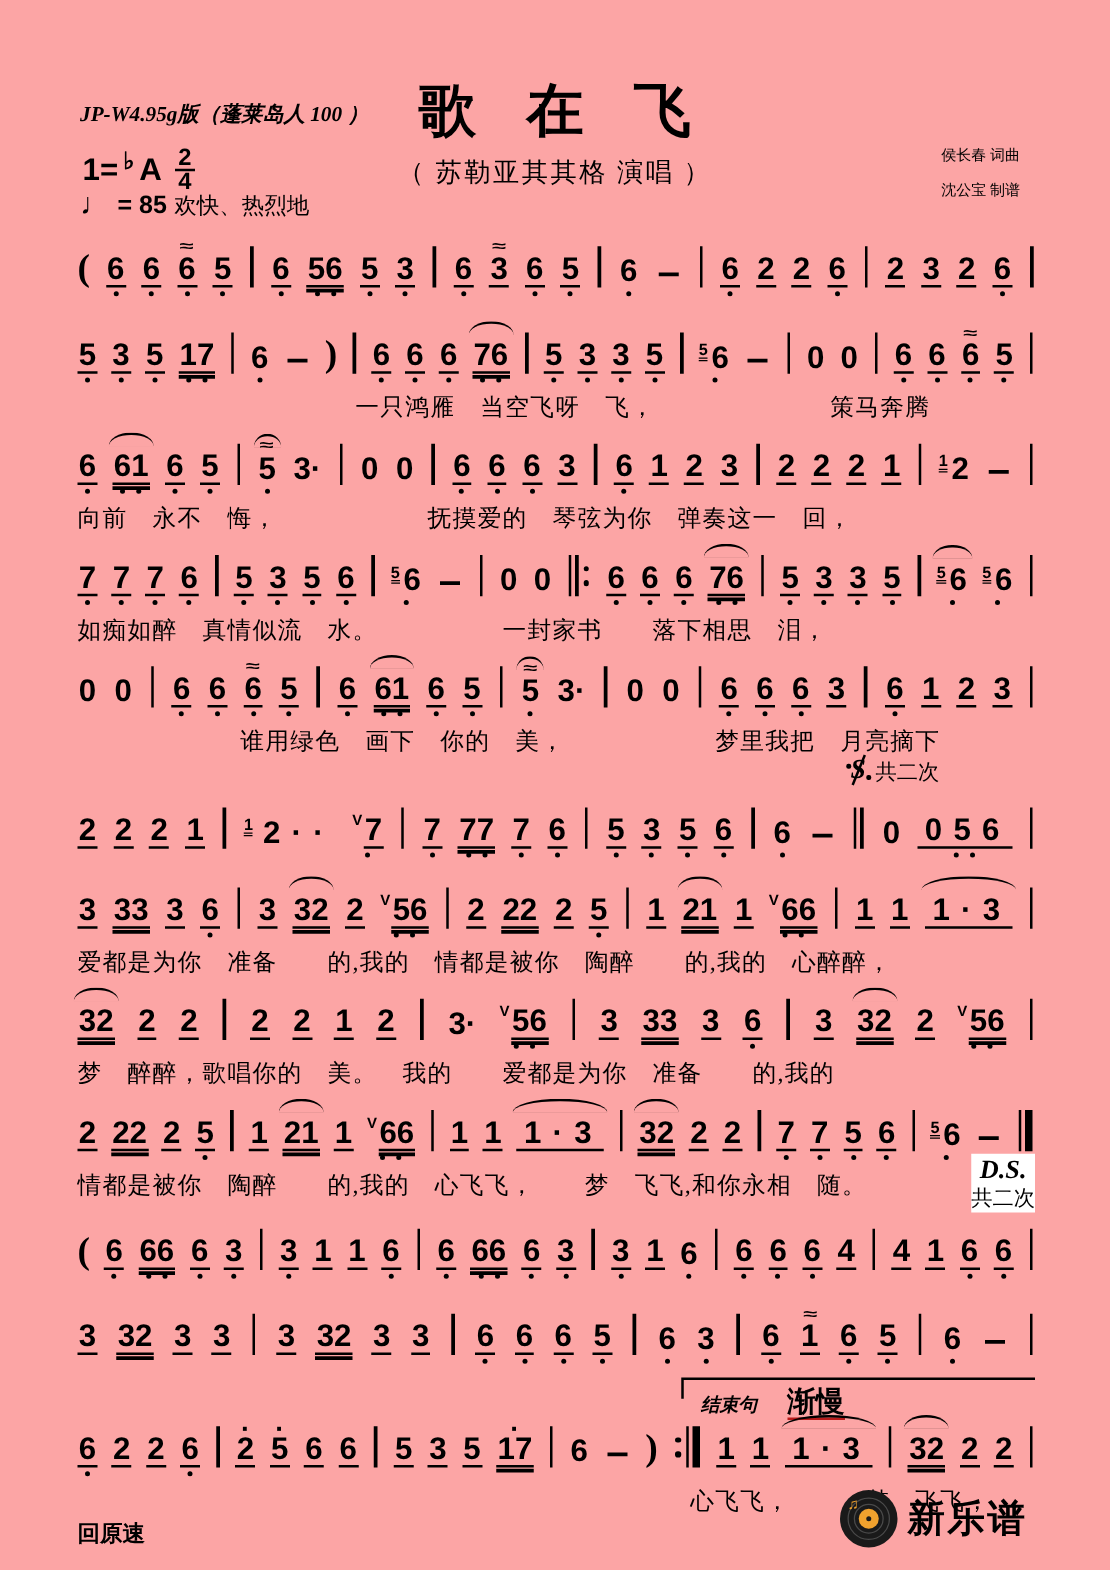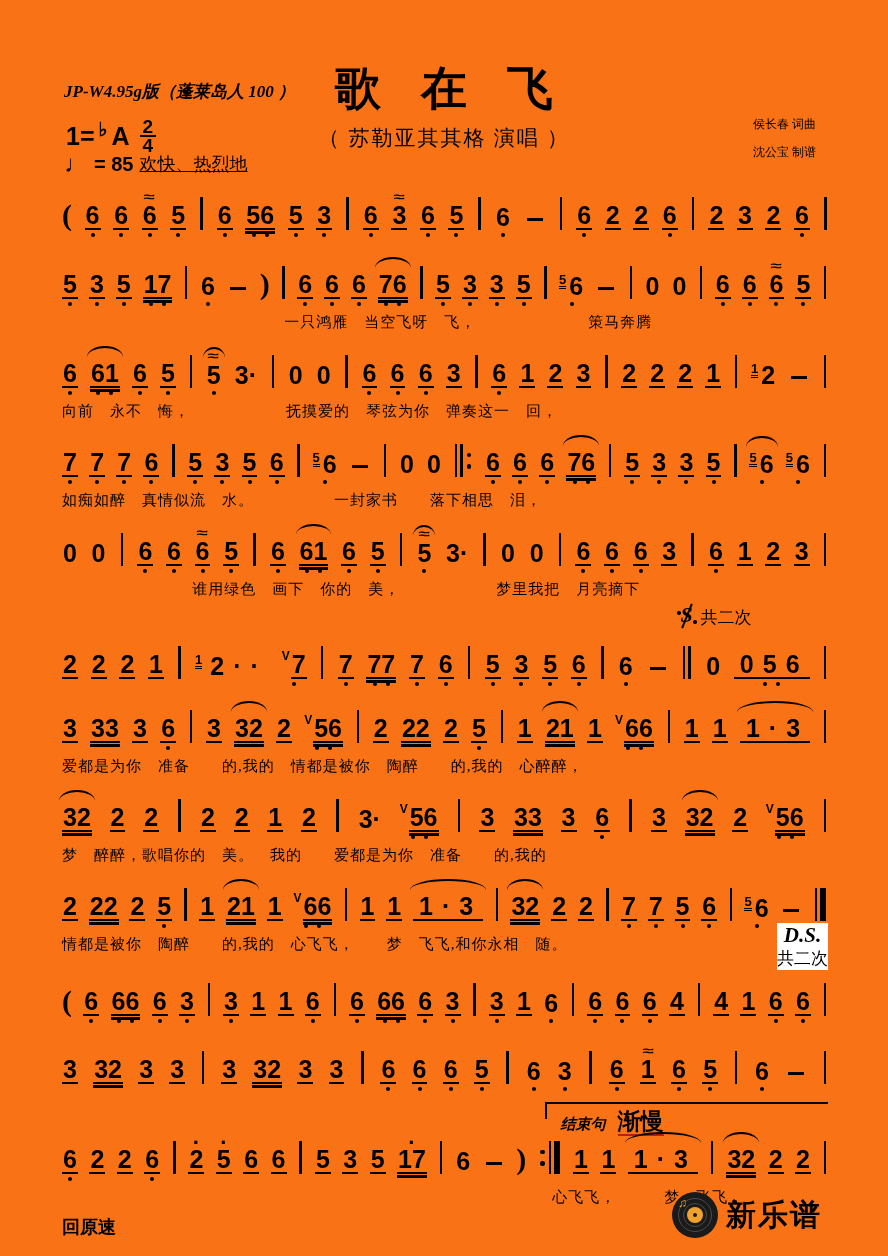--- a/index.html
+++ b/index.html
@@ -1,33 +1,33 @@
 <!DOCTYPE html>
 <html><head>
 <meta charset="utf-8">
 <style>
   html,body{margin:0;padding:0;background:#e8e8e8;}
-  .page{position:relative;width:888px;height:1256px;background:#f97316;margin:0 auto;
+  .page{position:relative;width:888px;height:1256px;background:#fca5a5;margin:0 auto;
         font-family:"Liberation Sans",sans-serif;color:#000;overflow:hidden;}
 
   
   .version{position:absolute;left:64px;top:80px;font:italic 700 17px "Liberation Serif",serif;letter-spacing:0;}
   .title{position:absolute;left:0;top:58px;width:100%;text-align:center;
          font-family:"Liberation Serif",serif;font-weight:700;font-size:46px;letter-spacing:40px;text-indent:40px;}
   .subtitle{position:absolute;left:0;top:124px;width:100%;text-align:center;
             font-family:"Liberation Serif",serif;font-size:21px;letter-spacing:2px;}
   .credits{position:absolute;right:72px;top:110px;text-align:left;
            font-family:"Liberation Serif",serif;font-size:12px;line-height:28px;}
   .keysig{position:absolute;left:66px;top:118px;font-weight:700;font-size:25px;display:flex;align-items:center;gap:4px;}
   .flat{font-size:19px;position:relative;top:-7px;}
   .frac{display:inline-flex;flex-direction:column;align-items:center;font-size:19px;line-height:17px;margin-left:6px;}
   .frac .num{border-bottom:2px solid #000;padding:0 3px;}
   .tempo{position:absolute;left:64px;top:150px;font-size:20px;font-weight:700;display:flex;align-items:center;gap:6px;}
   .tempo .qnote{font-size:24px;}
-  .tempo .ttext{font-weight:400;font-size:18px;font-family:"Liberation Serif",serif;text-decoration:underline;}
+  .tempo .ttext{font-weight:400;font-size:18px;font-family:"Liberation Serif",serif;}
 
   
   .score{position:absolute;left:62px;right:60px;top:182px;}
   .system{position:relative;margin-bottom:2px;}
   .noteline{display:flex;justify-content:space-between;align-items:flex-end;width:100%;}
   .tok{display:inline-flex;flex-direction:column;align-items:center;}
   .t-top{height:15px;position:relative;width:100%;display:flex;align-items:flex-end;justify-content:center;}
   .t-mid{display:flex;align-items:flex-end;min-height:27px;}
   .t-bot{height:11px;display:flex;gap:9px;align-items:flex-start;justify-content:center;padding-top:3px;}
   .main{font-weight:700;font-size:25px;line-height:26px;padding:0 1px;letter-spacing:0;}
@@ -42,37 +42,37 @@
   .ldot{width:4px;height:4px;border-radius:50%;background:#000;}
   .bar{width:2.5px;height:33px;background:#000;margin:0 1.5px;}
   .bthick{width:6px;}
   .rdots{display:flex;flex-direction:column;gap:7px;margin:0 2.5px;align-self:center;}
   .rdots i{width:4.5px;height:4.5px;background:#000;border-radius:50%;display:block;}
   .paren{font-weight:700;font-size:30px;line-height:30px;font-family:"Liberation Serif",serif;}
   .dashline{width:16px;height:3.5px;background:#000;margin:0 3px 9px;}
   .grace{font-size:13px;font-weight:700;line-height:13px;align-self:flex-start;
          border-bottom:3px double #000;margin-right:2px;position:relative;top:1px;}
   .breath{font-size:12px;font-weight:700;line-height:10px;align-self:flex-start;margin-right:1px;}
-  .lyricline{height:25px;font-family:"Liberation Serif",serif;font-size:15px;letter-spacing:1px;white-space:pre;}
+  .lyricline{height:25px;font-family:"Liberation Serif",serif;font-size:19px;letter-spacing:1px;white-space:pre;}
 
   
   .segno-row{display:flex;justify-content:flex-end;align-items:center;padding-right:10%;height:24px;
              font-size:17px;font-family:"Liberation Serif",serif;}
   .segno{position:relative;width:21px;height:24px;display:inline-block;margin-right:3px;}
   .segno b{position:absolute;left:4px;top:-3px;font:italic 700 22px "Liberation Serif",serif;}
   .segno::before{content:"";position:absolute;left:10px;top:-2px;width:2px;height:26px;background:#000;transform:rotate(22deg);}
   .segno::after{content:"";position:absolute;left:1px;top:6px;width:3.5px;height:3.5px;border-radius:50%;background:#000;
                 box-shadow:16px 9px 0 #000;}
   .ds-block{position:absolute;right:0;bottom:-10px;text-align:center;line-height:22px;background:#fff;margin-left:34px;}
   .ds-label{font:italic 700 21px "Liberation Serif",serif;}
   .ds-text{font-size:17px;font-family:"Liberation Serif",serif;}
   .ending-box{position:absolute;left:63%;right:0;top:-24px;border-top:2.5px solid #000;height:22px;
               padding:2px 0 0 16px;font-family:"Liberation Serif",serif;}
   .ending-box::before{content:"";position:absolute;left:0;top:0;width:2.5px;height:15px;background:#000;}
-  .eb-label{font:italic 700 15px "Liberation Serif",serif;margin-right:12px;}
+  .eb-label{font:italic 700 15px "Liberation Serif",serif;margin-right:24px;}
   .eb-tempo{font-weight:700;font-size:23px;border-bottom:2px solid #b91c1c;font-family:"Liberation Sans",sans-serif;}
   .pretempo{font-size:18px;font-weight:700;height:24px;font-family:"Liberation Sans",sans-serif;}
 
   .system:nth-child(1){margin-bottom:7px;}
   .system:nth-child(9){margin-bottom:8px;}
   .system:nth-child(10){margin-bottom:6px;}
   .system:nth-child(11){margin-bottom:28px;}
 
   
   .brandbox{position:absolute;right:66px;bottom:18px;display:flex;align-items:center;gap:8px;}

